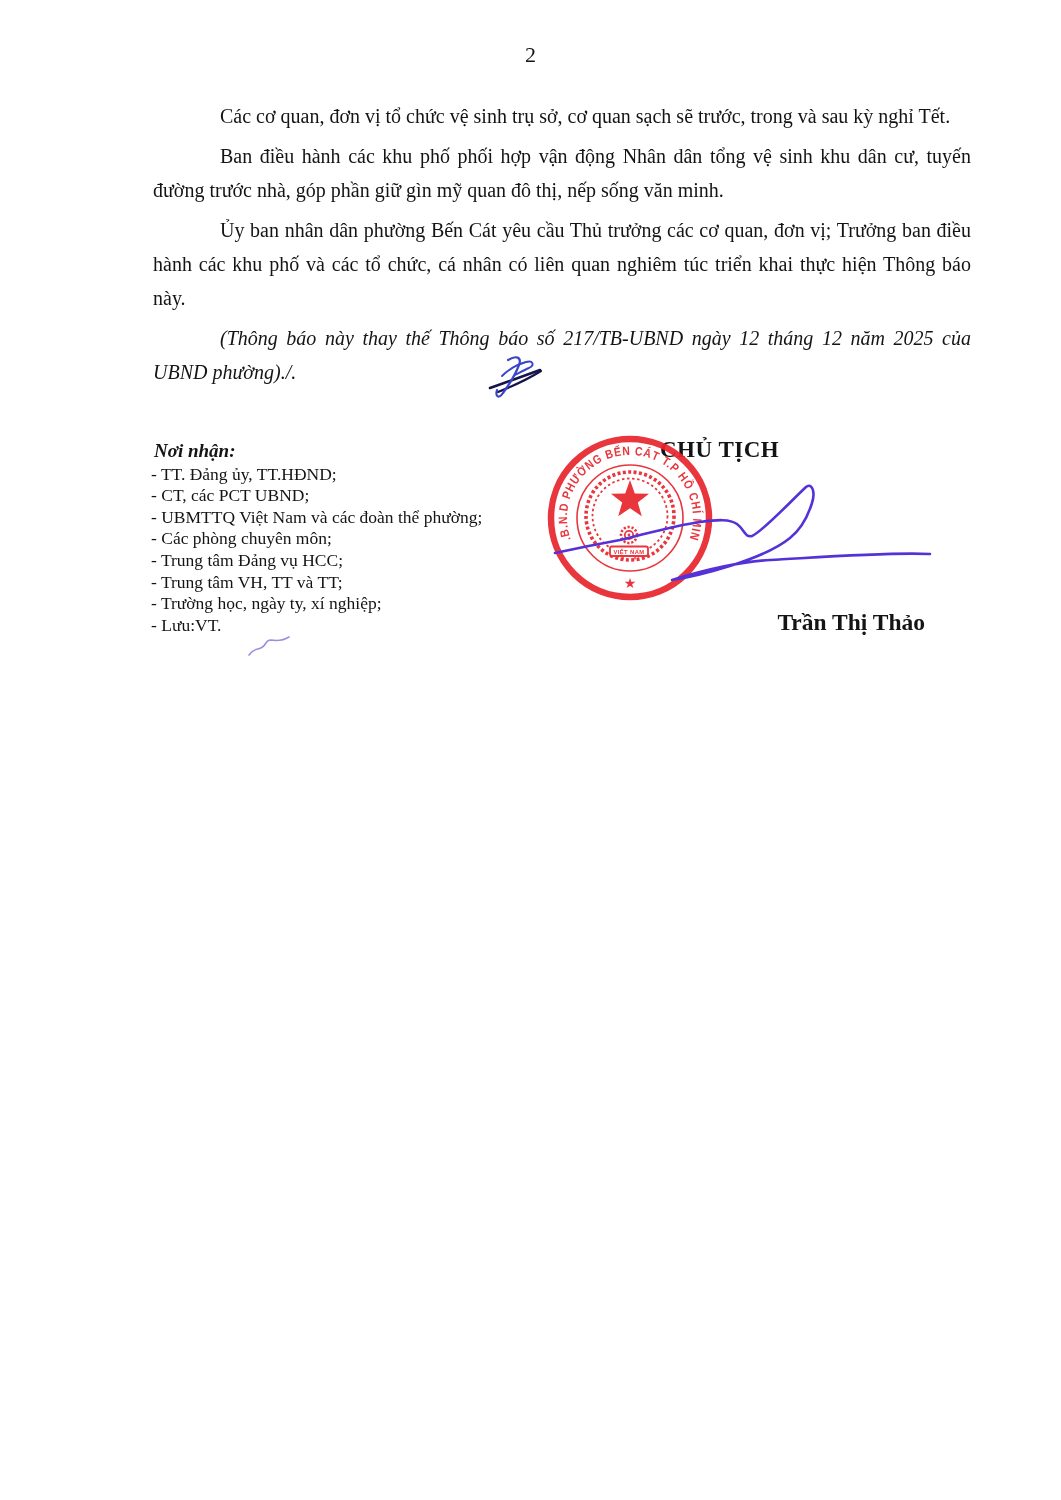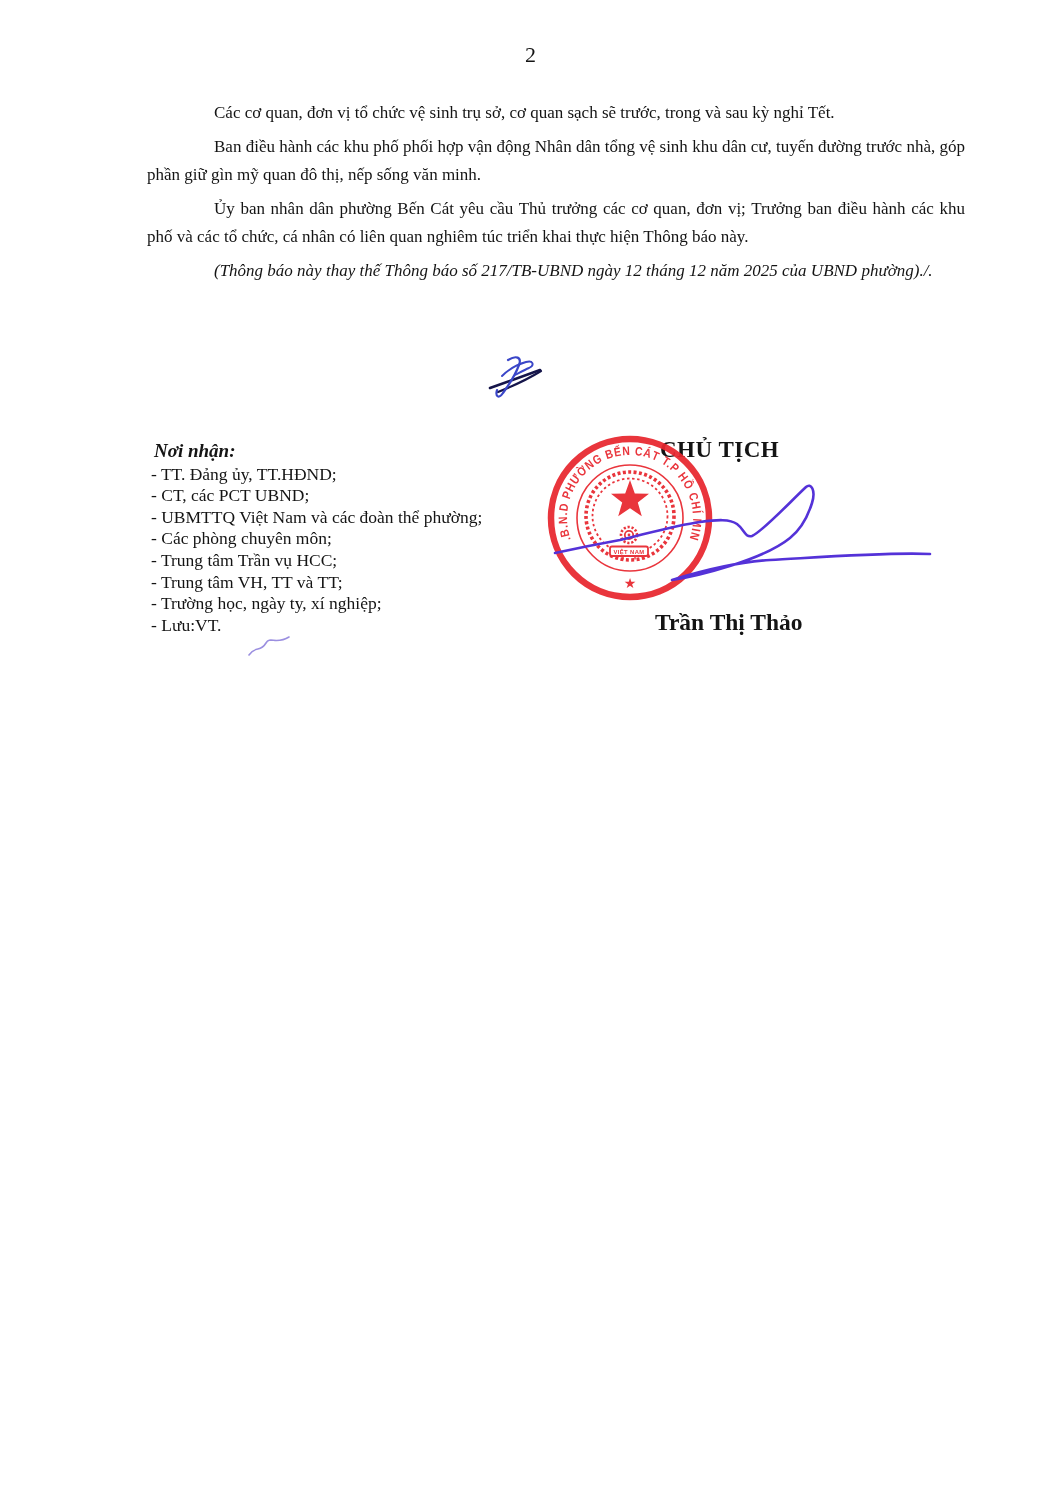--- a/index.html
+++ b/index.html
@@ -16,44 +16,44 @@
     color: var(--text);
     position: relative;
     overflow: hidden;
   }
   .page-number {
     position: absolute; top: 42px; left: 0;
     width: 1061px; text-align: center;
     font-size: 22px;
   }
   .body-text {
-    position: absolute; top: 99px; left: 147px;
+    position: absolute; top: 99px; left: 153px;
     width: 818px;
-    font-size: 17px; line-height: 28px;
+    font-size: 20px; line-height: 34px;
     text-align: justify;
   }
   .body-text p { margin: 0 0 6px 0; text-indent: 67px; }
   .body-text p.italic { font-style: italic; }
   .recipients {
     position: absolute; left: 151px; top: 440px;
     font-size: 17.5px; line-height: 21.6px;
     width: 420px;
   }
   .recipients-label {
     font-weight: bold; font-style: italic;
     font-size: 19px; margin-left: 3px; margin-bottom: 2px;
   }
   .signer-title {
     position: absolute; left: 660px; top: 437px; width: 260px;
     text-align: left; font-weight: bold; font-size: 23px;
     letter-spacing: 0.5px;
   }
   .signer-name {
     position: absolute; left: 655px; top: 609px; width: 270px;
-    text-align: left; font-weight: bold; font-size: 23.5px;
+    text-align: right; font-weight: bold; font-size: 23.5px;
   }
   .seal-svg { position: absolute; left: 540px; top: 428px; opacity: 0.93; }
   .signature-svg { position: absolute; left: 548px; top: 468px; }
   .initial-svg { position: absolute; left: 478px; top: 352px; }
   .scribble-svg { position: absolute; left: 246px; top: 632px; }
   .seal-ring-text {
     font-family: "Liberation Sans", sans-serif;
     font-weight: bold; font-size: 12.2px; letter-spacing: 1px;
   }
   .seal-banner-text {
@@ -79,21 +79,21 @@
   <path d="M 30 8 C 38 3, 44 5, 41 13 C 38 21, 33 30, 25 41 C 21 47, 17 45, 19 38" fill="none" stroke="#3a46c8" stroke-width="2.2" stroke-linecap="round"></path>
   <path d="M 24 24 C 32 16, 41 12, 48 10 C 55 8, 57 13, 51 16 C 46 18, 41 21, 37 23" fill="none" stroke="#3a46c8" stroke-width="1.9" stroke-linecap="round"></path>
 </svg>
 
 <div class="recipients">
   <div class="recipients-label">Nơi nhận:</div>
   <div>- TT. Đảng ủy, TT.HĐND;</div>
   <div>- CT, các PCT UBND;</div>
   <div>- UBMTTQ Việt Nam và các đoàn thể phường;</div>
   <div>- Các phòng chuyên môn;</div>
-  <div>- Trung tâm Trần vụ HCC;</div>
+  <div>- Trung tâm Đảng vụ HCC;</div>
   <div>- Trung tâm VH, TT và TT;</div>
   <div>- Trường học, ngày ty, xí nghiệp;</div>
   <div>- Lưu:VT.</div>
 </div>
 
 <svg class="scribble-svg" width="46" height="28" viewBox="0 0 46 28">
   <path d="M 3 23 C 10 13, 14 21, 20 11 C 24 4, 30 13, 43 5" fill="none" stroke="#9b8fe0" stroke-width="1.6" stroke-linecap="round"></path>
 </svg>
 
 <div class="signer-title">CHỦ TỊCH</div>

